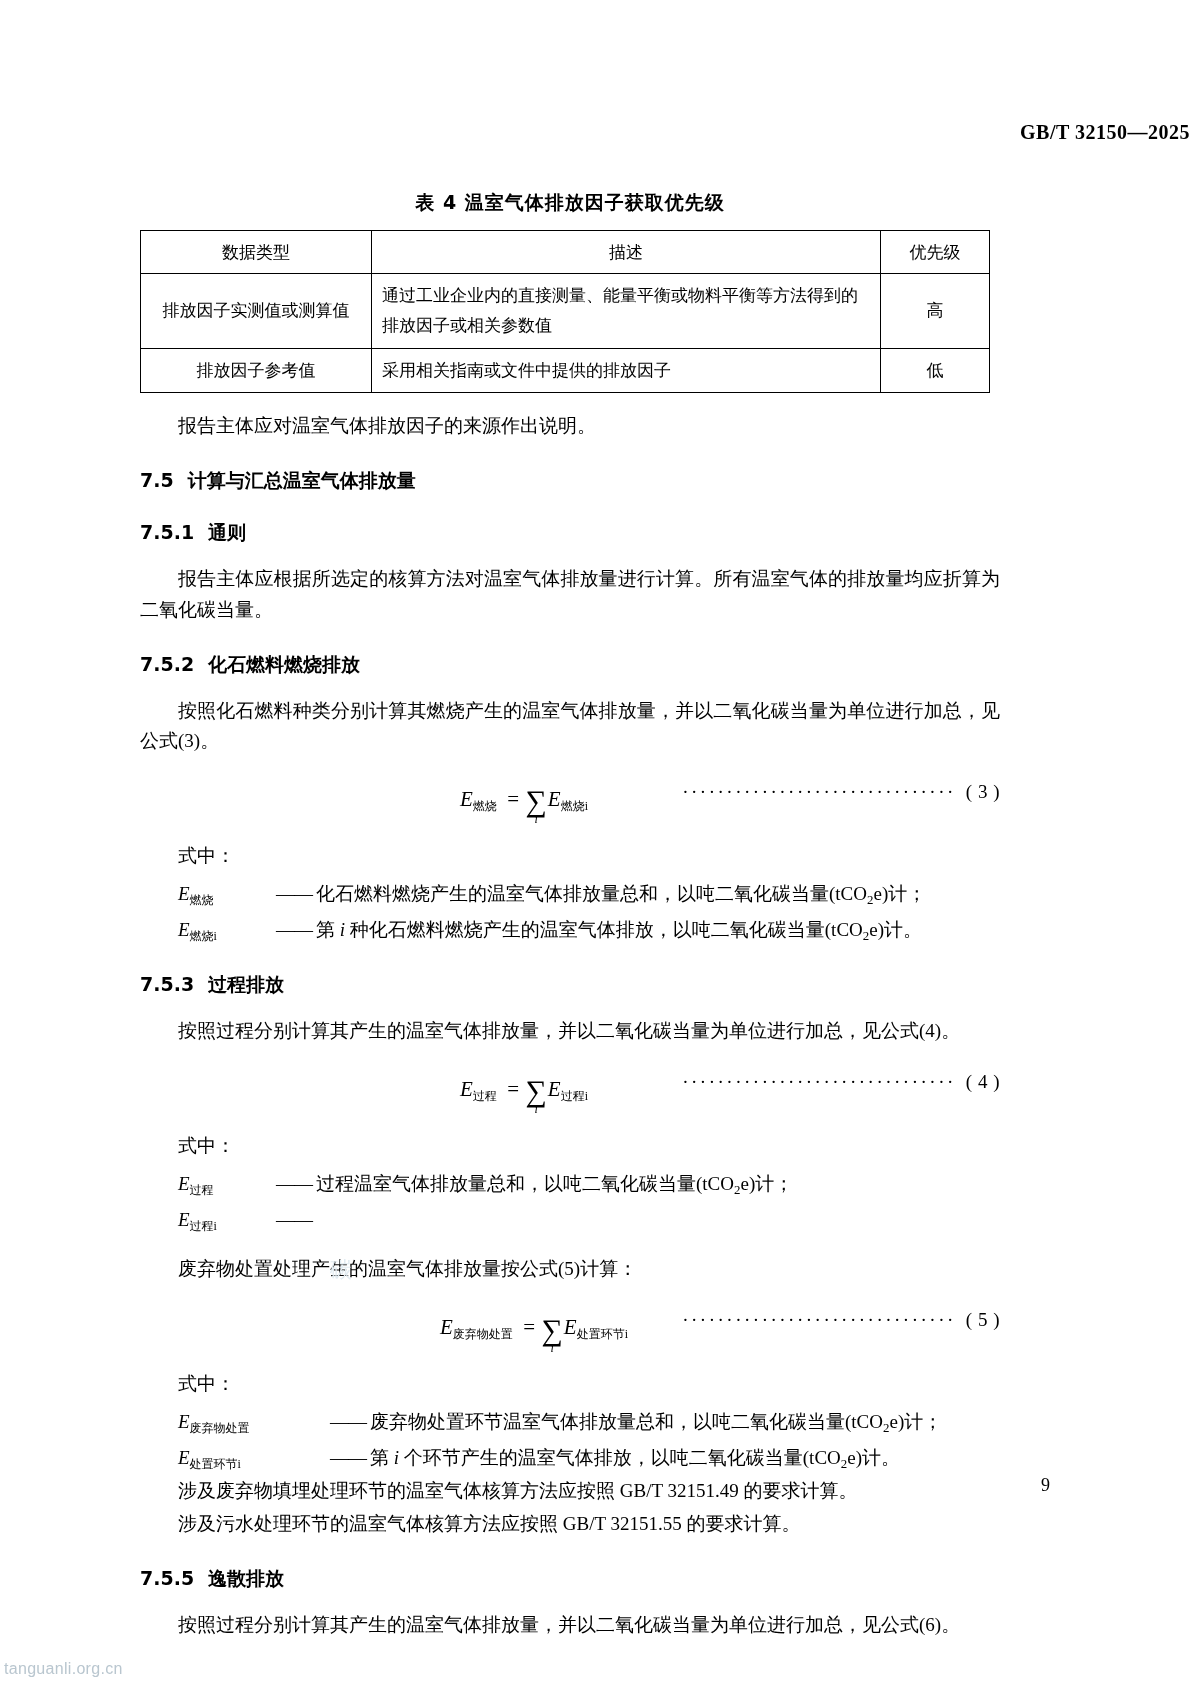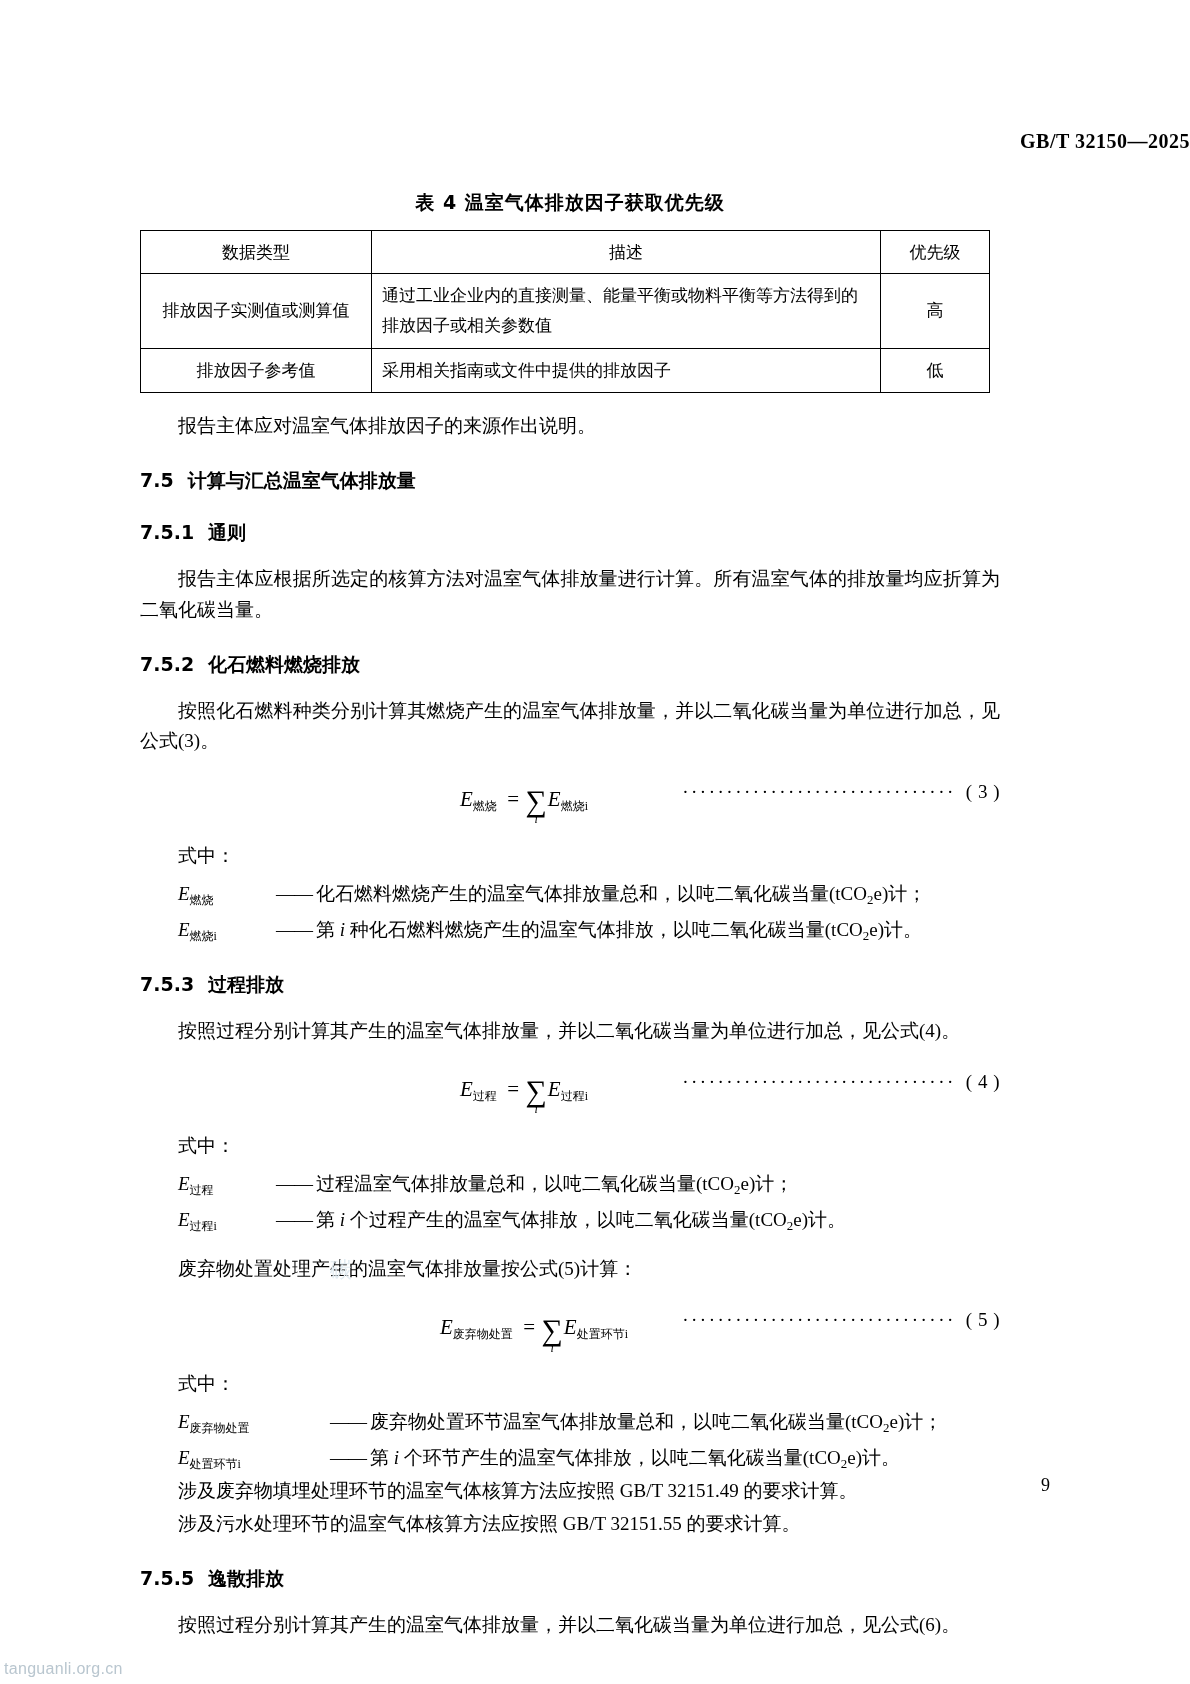--- a/index.html
+++ b/index.html
@@ -22,21 +22,21 @@
   .content {
     position: absolute;
     left: 140px;
     top: 0;
     width: 860px;
   }
 
   
   .page-header {
     position: absolute;
-    top: 130px;
+    top: 121px;
     right: 0;
     left: 0;
     text-align: right;
     font-family: "Liberation Serif", serif;
     font-weight: bold;
     font-size: 20px;
     letter-spacing: 0.5px;
   }
 
   
@@ -296,21 +296,20 @@
     <div class="shizhong">式中：</div>
     <div class="deflist">
       <div class="defrow">
         <span class="defsym"><span class="ital">E</span><span class="sub">过程</span></span>
         <span class="defdash">——</span>
         <span class="deftext">过程温室气体排放量总和，以吨二氧化碳当量(tCO<sub class="chem">2</sub>e)计；</span>
       </div>
       <div class="defrow">
         <span class="defsym"><span class="ital">E</span><span class="sub">过程i</span></span>
         <span class="defdash">——</span>
-        <span class="deftext">第 <span class="ital">i</span> 个过程产生的温室气体排放，以吨二氧化碳当量(tCO<sub class="chem">2</sub>e)计。</span>
       </div>
     </div>
 
     <p class="para">废弃物处置处理产生的温室气体排放量按公式(5)计算：</p>
 
     <div class="formula-row">
       <span class="formula wide">
         <span class="ital">E</span><span class="sub">废弃物处置</span>
         &nbsp;=&nbsp;<span class="sigma">∑<span class="idx">i</span></span><span class="ital">E</span><span class="sub">处置环节i</span>
       </span>

